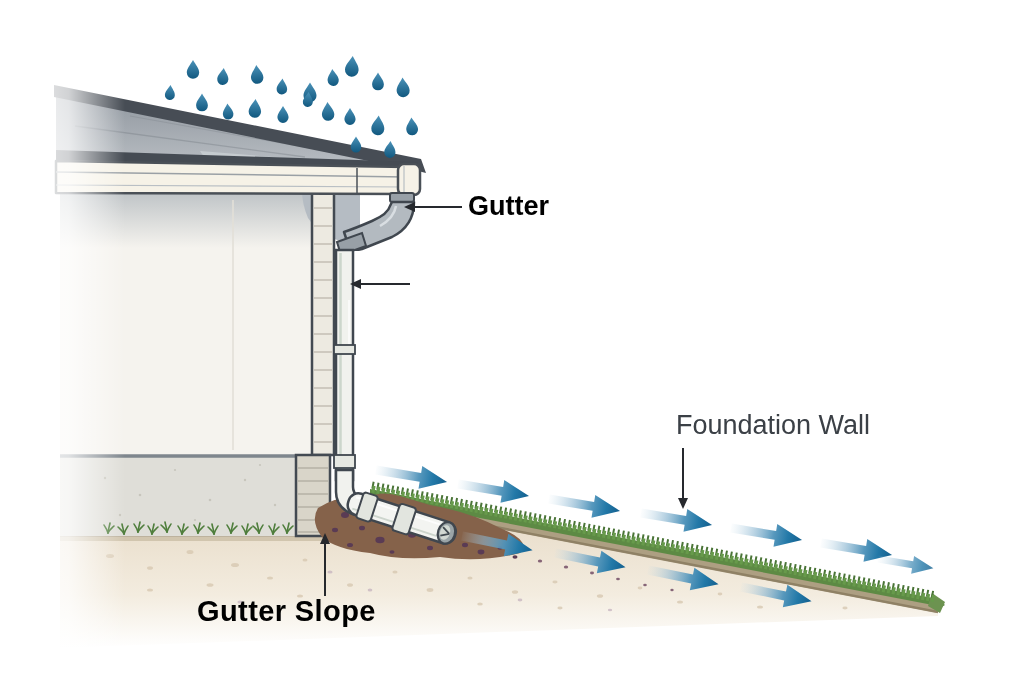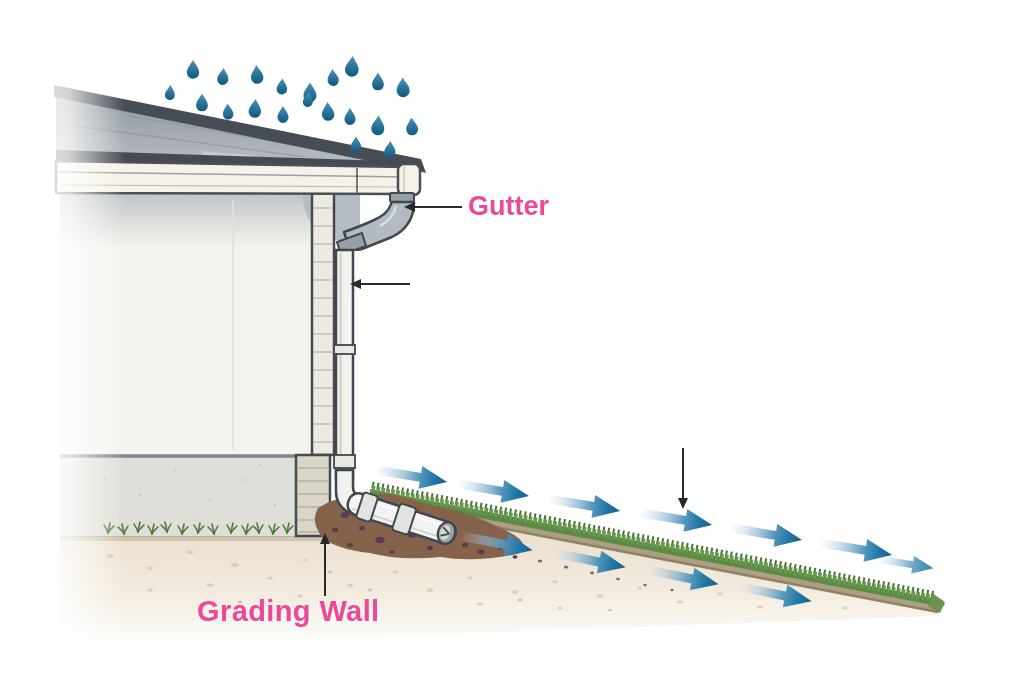--- a/index.html
+++ b/index.html
@@ -1,21 +1,21 @@
 <!DOCTYPE html>
 <html><head>
 <meta charset="utf-8">
 <style>
   html,body{margin:0;padding:0;background:#ffffff;}
   .stage{
     position:relative;width:1024px;height:683px;background:#ffffff;overflow:hidden;
     font-family:"Liberation Sans",sans-serif;
   }
   .stage svg{position:absolute;left:0;top:0;}
-  .label{position:absolute;white-space:nowrap;color:#ec4899;font-weight:700;}
+  .label{position:absolute;white-space:nowrap;color:#000000;font-weight:700;}
   .label--gutter{left:468px;top:191px;font-size:27px;}
   .label--downspout{left:417px;top:268px;font-size:27px;}
   .label--foundation{left:676px;top:410px;font-size:27px;font-weight:400;color:#3b4046;}
   .label--grading{left:197px;top:595px;font-size:29px;letter-spacing:.4px;}
 </style>
 </head>
 <body>
 
 <div class="stage">
 
@@ -279,15 +279,16 @@
     <g>
       <line x1="325" y1="596" x2="325" y2="543"></line>
       <polygon points="325,533 320,544 330,544" stroke="none"></polygon>
     </g>
   </g>
 
   <rect x="0" y="0" width="125" height="683" fill="url(#fadeL)"></rect>
 </svg>
 
 <div class="label label--gutter">Gutter</div>
-<div class="label label--grading">Grading Wall</div>
+<div class="label label--foundation">Foundation Wall</div>
+<div class="label label--grading">Gutter Slope</div>
 
 </div>
 
 </body></html>

